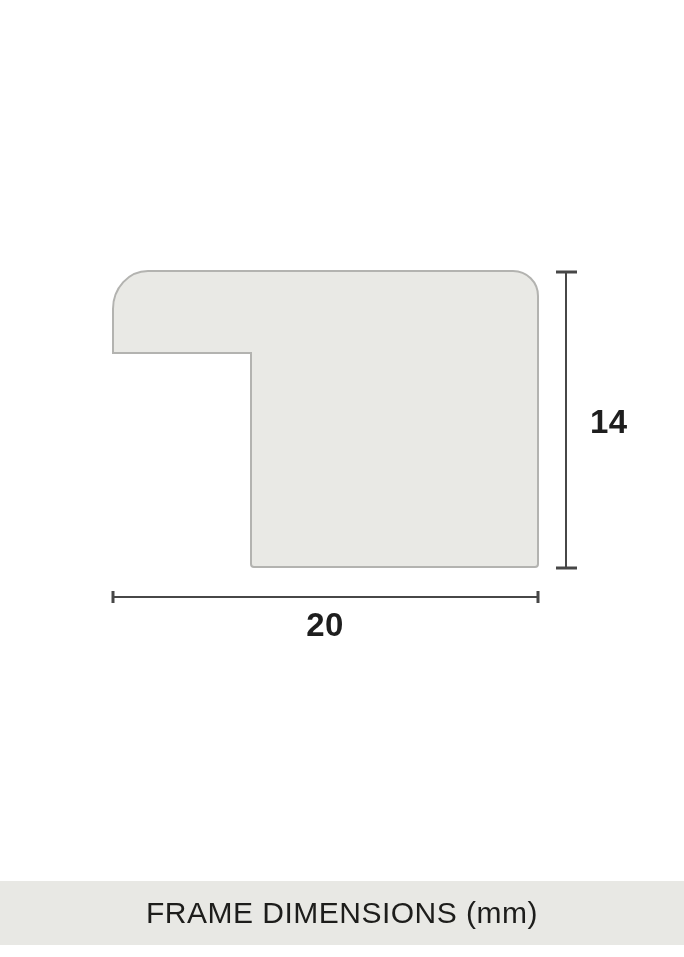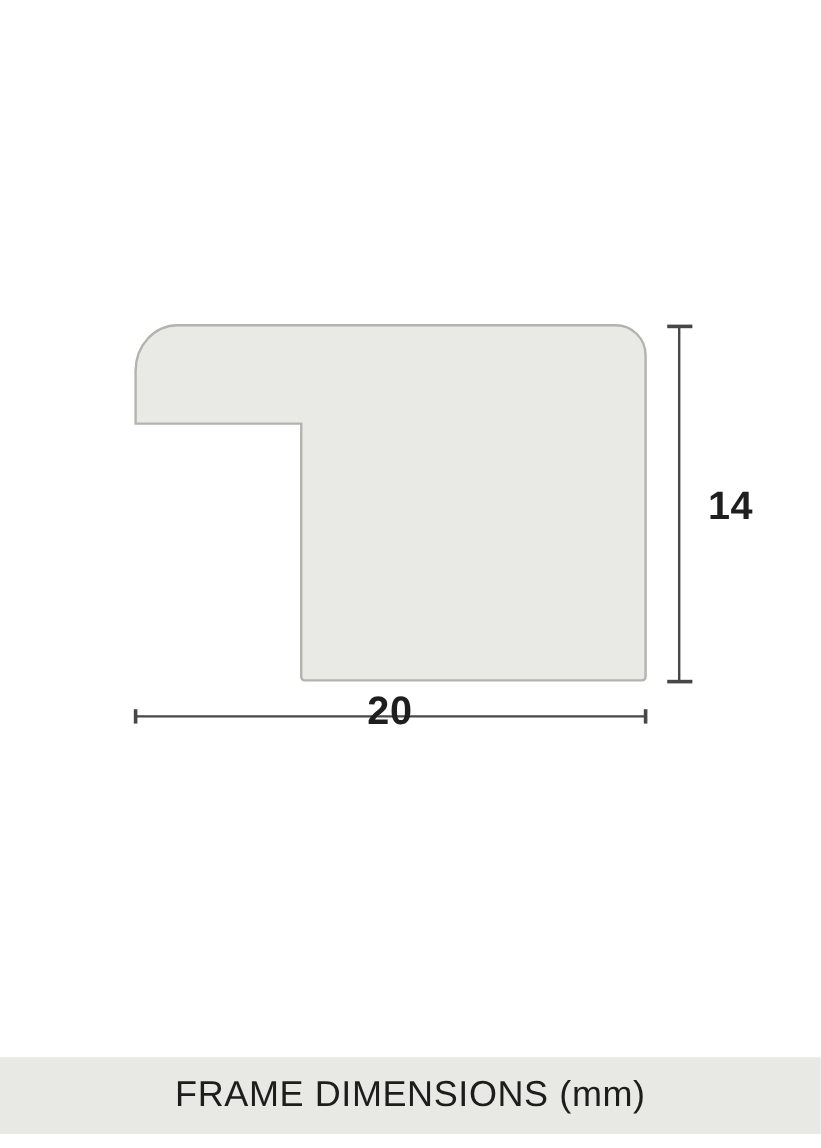--- a/index.html
+++ b/index.html
@@ -54,21 +54,21 @@
     line-height: 1;
   }
   .dim-label.height {
     left: 578px;
     top: 421px;
     transform: translateY(-50%);
     margin-left: 12px;
   }
   .dim-label.width {
     left: 325px;
-    top: 592px;
+    top: 624px;
     transform: translate(-50%, -50%);
   }
   .caption-bar {
     position: absolute;
     left: 0;
     top: 881px;
     width: 684px;
     height: 64px;
     background: var(--caption-bg);
     display: flex;

